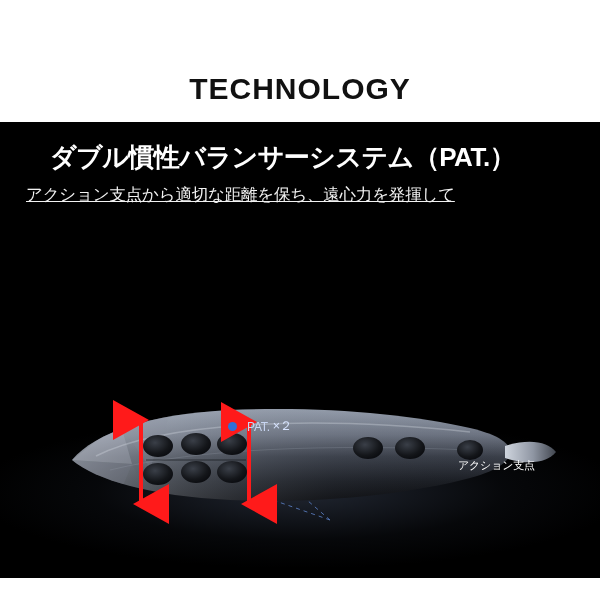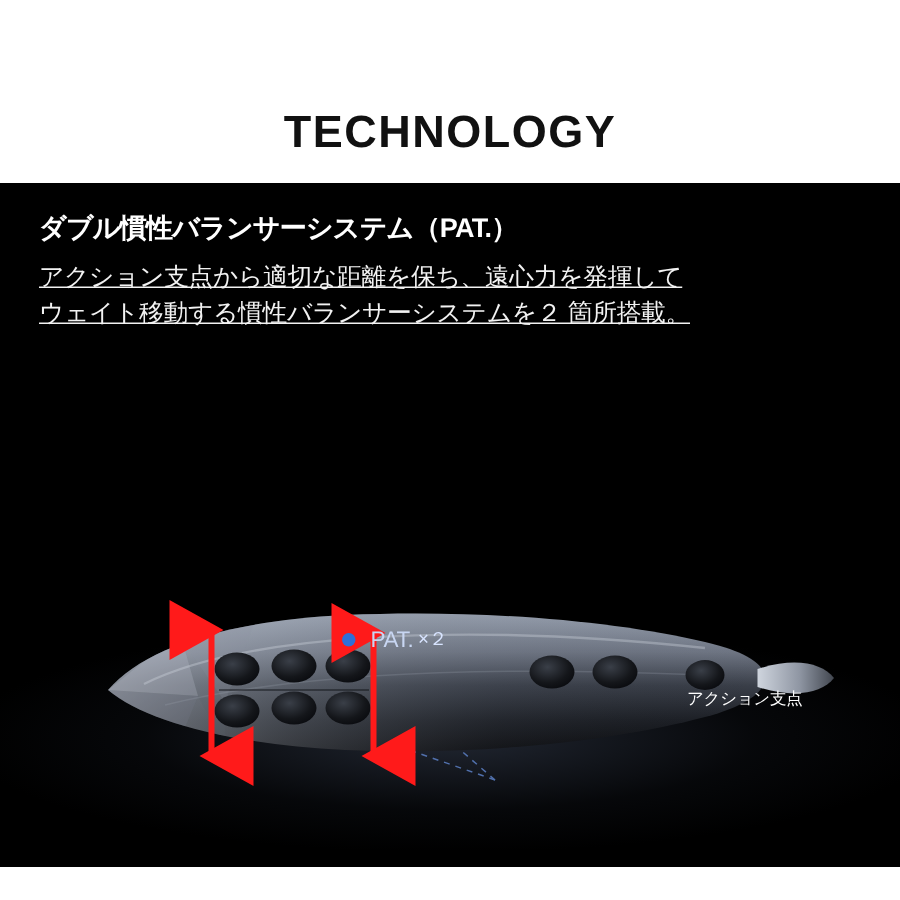--- a/index.html
+++ b/index.html
@@ -62,26 +62,27 @@
     pointer-events: none;
   }
   .copy-block {
     position: absolute;
     left: 26px;
     top: 20px;
     width: 548px;
     color: #ffffff;
   }
   .copy-heading {
-    font-size: 18px;
+    font-size: 26px;
     font-weight: bold;
     letter-spacing: -0.5px;
     line-height: 1.2;
     color: #ffffff;
     white-space: nowrap;
+    margin-left: 24px;
   }
   .copy-body {
     margin-top: 9px;
     font-size: 16.5px;
     line-height: 1.48;
     color: #f2f2f2;
     letter-spacing: -0.2px;
     text-decoration: underline;
   }
   .copy-body div {
@@ -113,21 +114,21 @@
   .callout .bullet {
     display: inline-block;
     width: 9px;
     height: 9px;
     border-radius: 50%;
     background: #2f6fd8;
     margin-right: 7px;
     flex: 0 0 auto;
   }
   .callout .pat {
-    font-size: 15px;
+    font-size: 12px;
     margin-left: 3px;
     color: #c8d6f2;
     text-align: center;
   }
   .callout .x2 {
     font-size: 12.5px;
     margin-left: 3px;
     color: #d8e4ff;
   }
   .callout-top {
@@ -160,21 +161,20 @@
   </div>
 
   <div class="panel">
 
     <div class="panel-glow"></div>
 
     <div class="copy-block">
       <div class="copy-heading">ダブル慣性バランサーシステム（PAT.）</div>
       <div class="copy-body">
         <div>アクション支点から適切な距離を保ち、遠心力を発揮して</div>
-        <div>ウェイト移動する慣性バランサーシステムを２ 箇所搭載。</div>
       </div>
     </div>
 
     <div class="lure-wrap">
       <svg class="lure-svg" width="600" height="200" viewBox="0 0 600 200">
         <defs>
           <linearGradient id="bodyGrad" x1="0" y1="0" x2="0" y2="1">
             <stop offset="0%" stop-color="#9aa3b2"></stop>
             <stop offset="28%" stop-color="#6f7684"></stop>
             <stop offset="52%" stop-color="#3a3f49"></stop>

